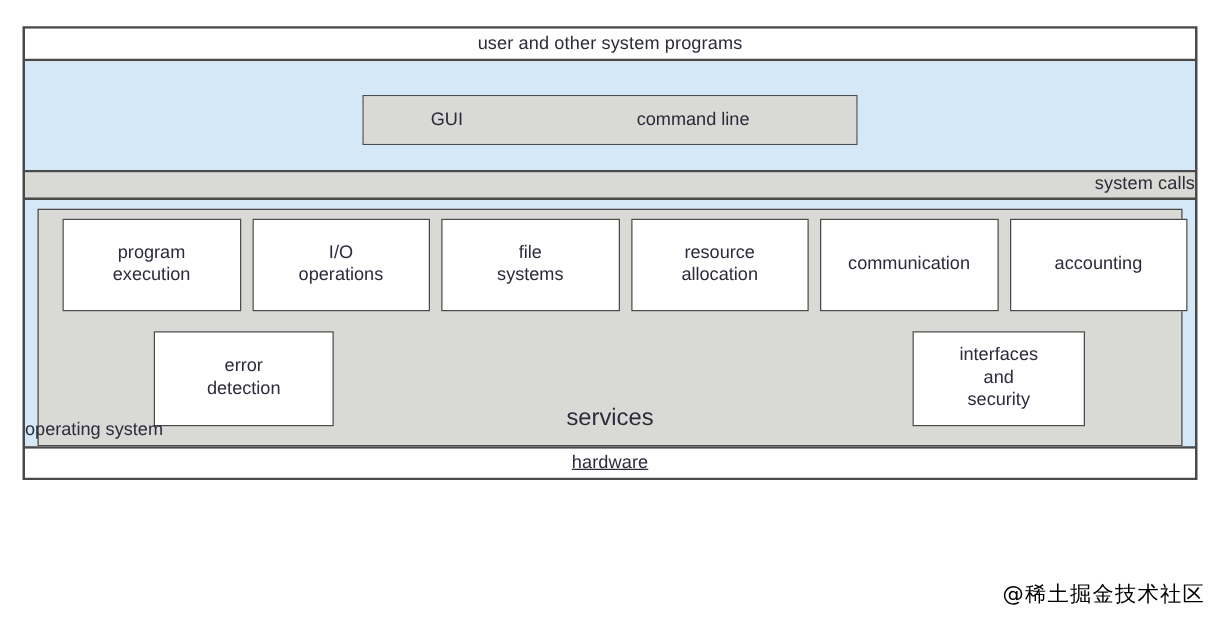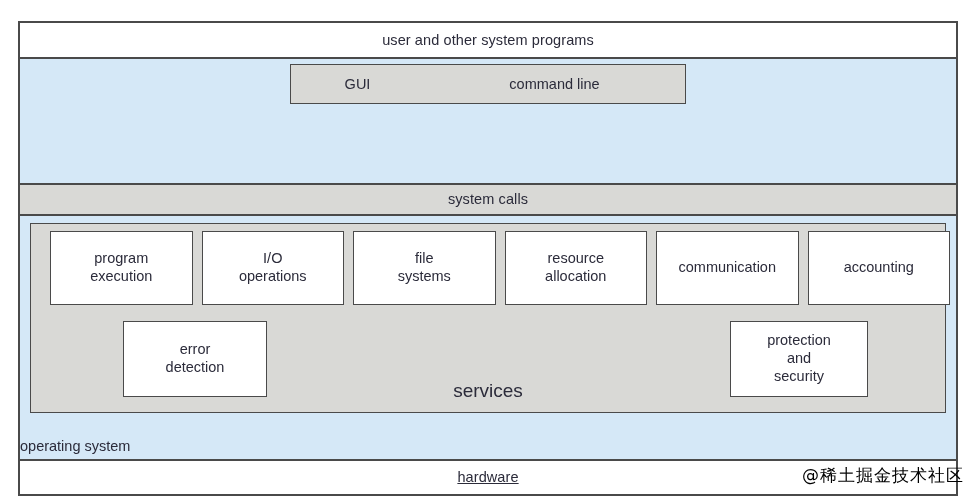--- a/index.html
+++ b/index.html
@@ -14,21 +14,21 @@
     color: #2b2b3a;
     overflow: hidden;
     position: relative;
   }
 
   #diagram {
     position: absolute;
     left: 18px;
     top: 21px;
     width: 940px;
-    height: 475px;
+    height: 363px;
     box-sizing: border-box;
     border: 2px solid #4a4a4a;
     background: #ffffff;
     display: flex;
     flex-direction: column;
   }
 
   .band {
     box-sizing: border-box;
     display: flex;
@@ -57,21 +57,21 @@
     height: 126px;
     background: #d5e8f7;
     border-bottom: 2px solid #4a4a4a;
     display: flex;
     align-items: flex-start;
     justify-content: center;
   }
 
   #ui-stack {
     width: 396px;
-    margin-top: 5px;
+    margin-top: 27px;
     box-sizing: border-box;
   }
 
   #ui-top-row {
     display: flex;
     box-sizing: border-box;
     border: 1.5px solid #4a4a4a;
     background: #d9d9d6;
     height: 40px;
   }
@@ -101,20 +101,21 @@
     align-items: center;
     justify-content: center;
     font-size: 14.5px;
   }
 
   
   #row-system-calls {
     height: 31px;
     background: #d9d9d6;
     border-bottom: 2px solid #4a4a4a;
+    justify-content: flex-end;
   }
 
   
   #row-os {
     flex: 1 1 auto;
     background: #d5e8f7;
     border-bottom: 2px solid #4a4a4a;
     display: flex;
     flex-direction: column;
     align-items: center;
@@ -282,21 +283,21 @@
           <span>accounting</span>
         </div>
 
       </div>
 
       <div class="service-float" id="service-error-detection">
         <span><span>error</span><br><span>detection</span></span>
       </div>
 
       <div class="service-float" id="service-protection-security">
-        <span><span>protection</span><br><span>and</span><br><span>security</span></span>
+        <span><span>interfaces</span><br><span>and</span><br><span>security</span></span>
       </div>
 
       <div id="services-label">
         <span>services</span>
       </div>
 
     </div>
 
     <div id="os-caption">
       <span>operating system</span>

